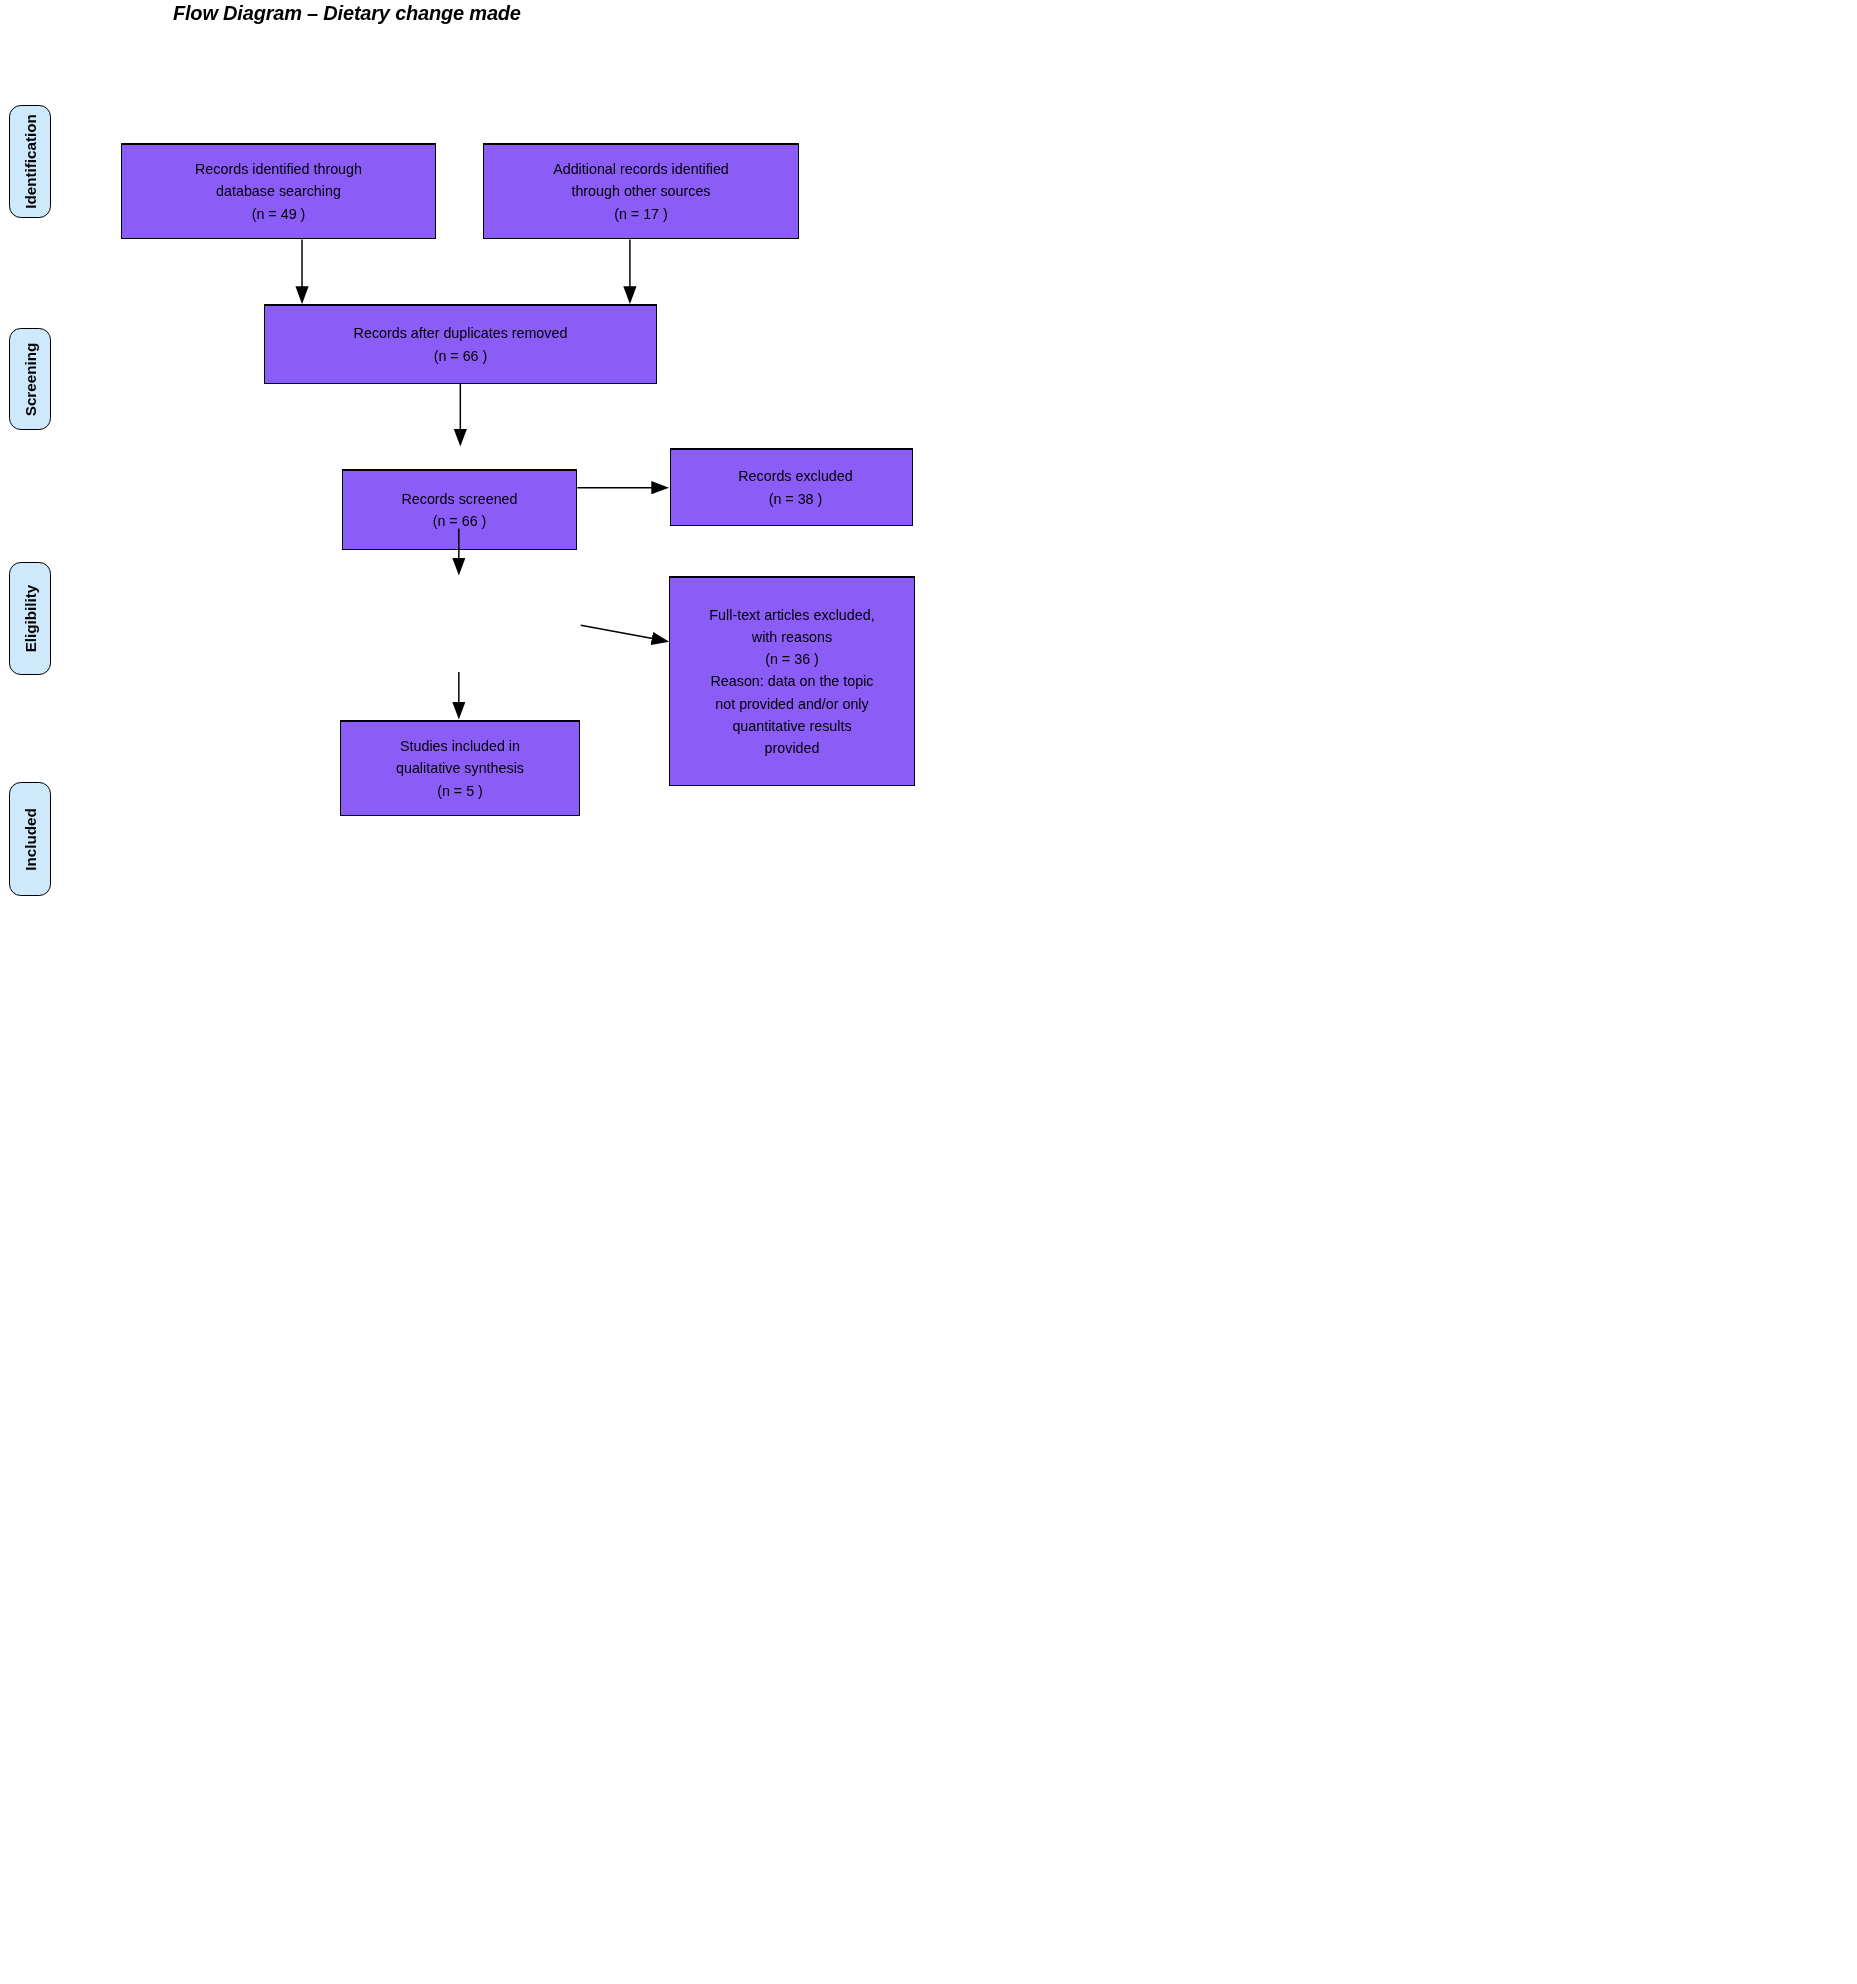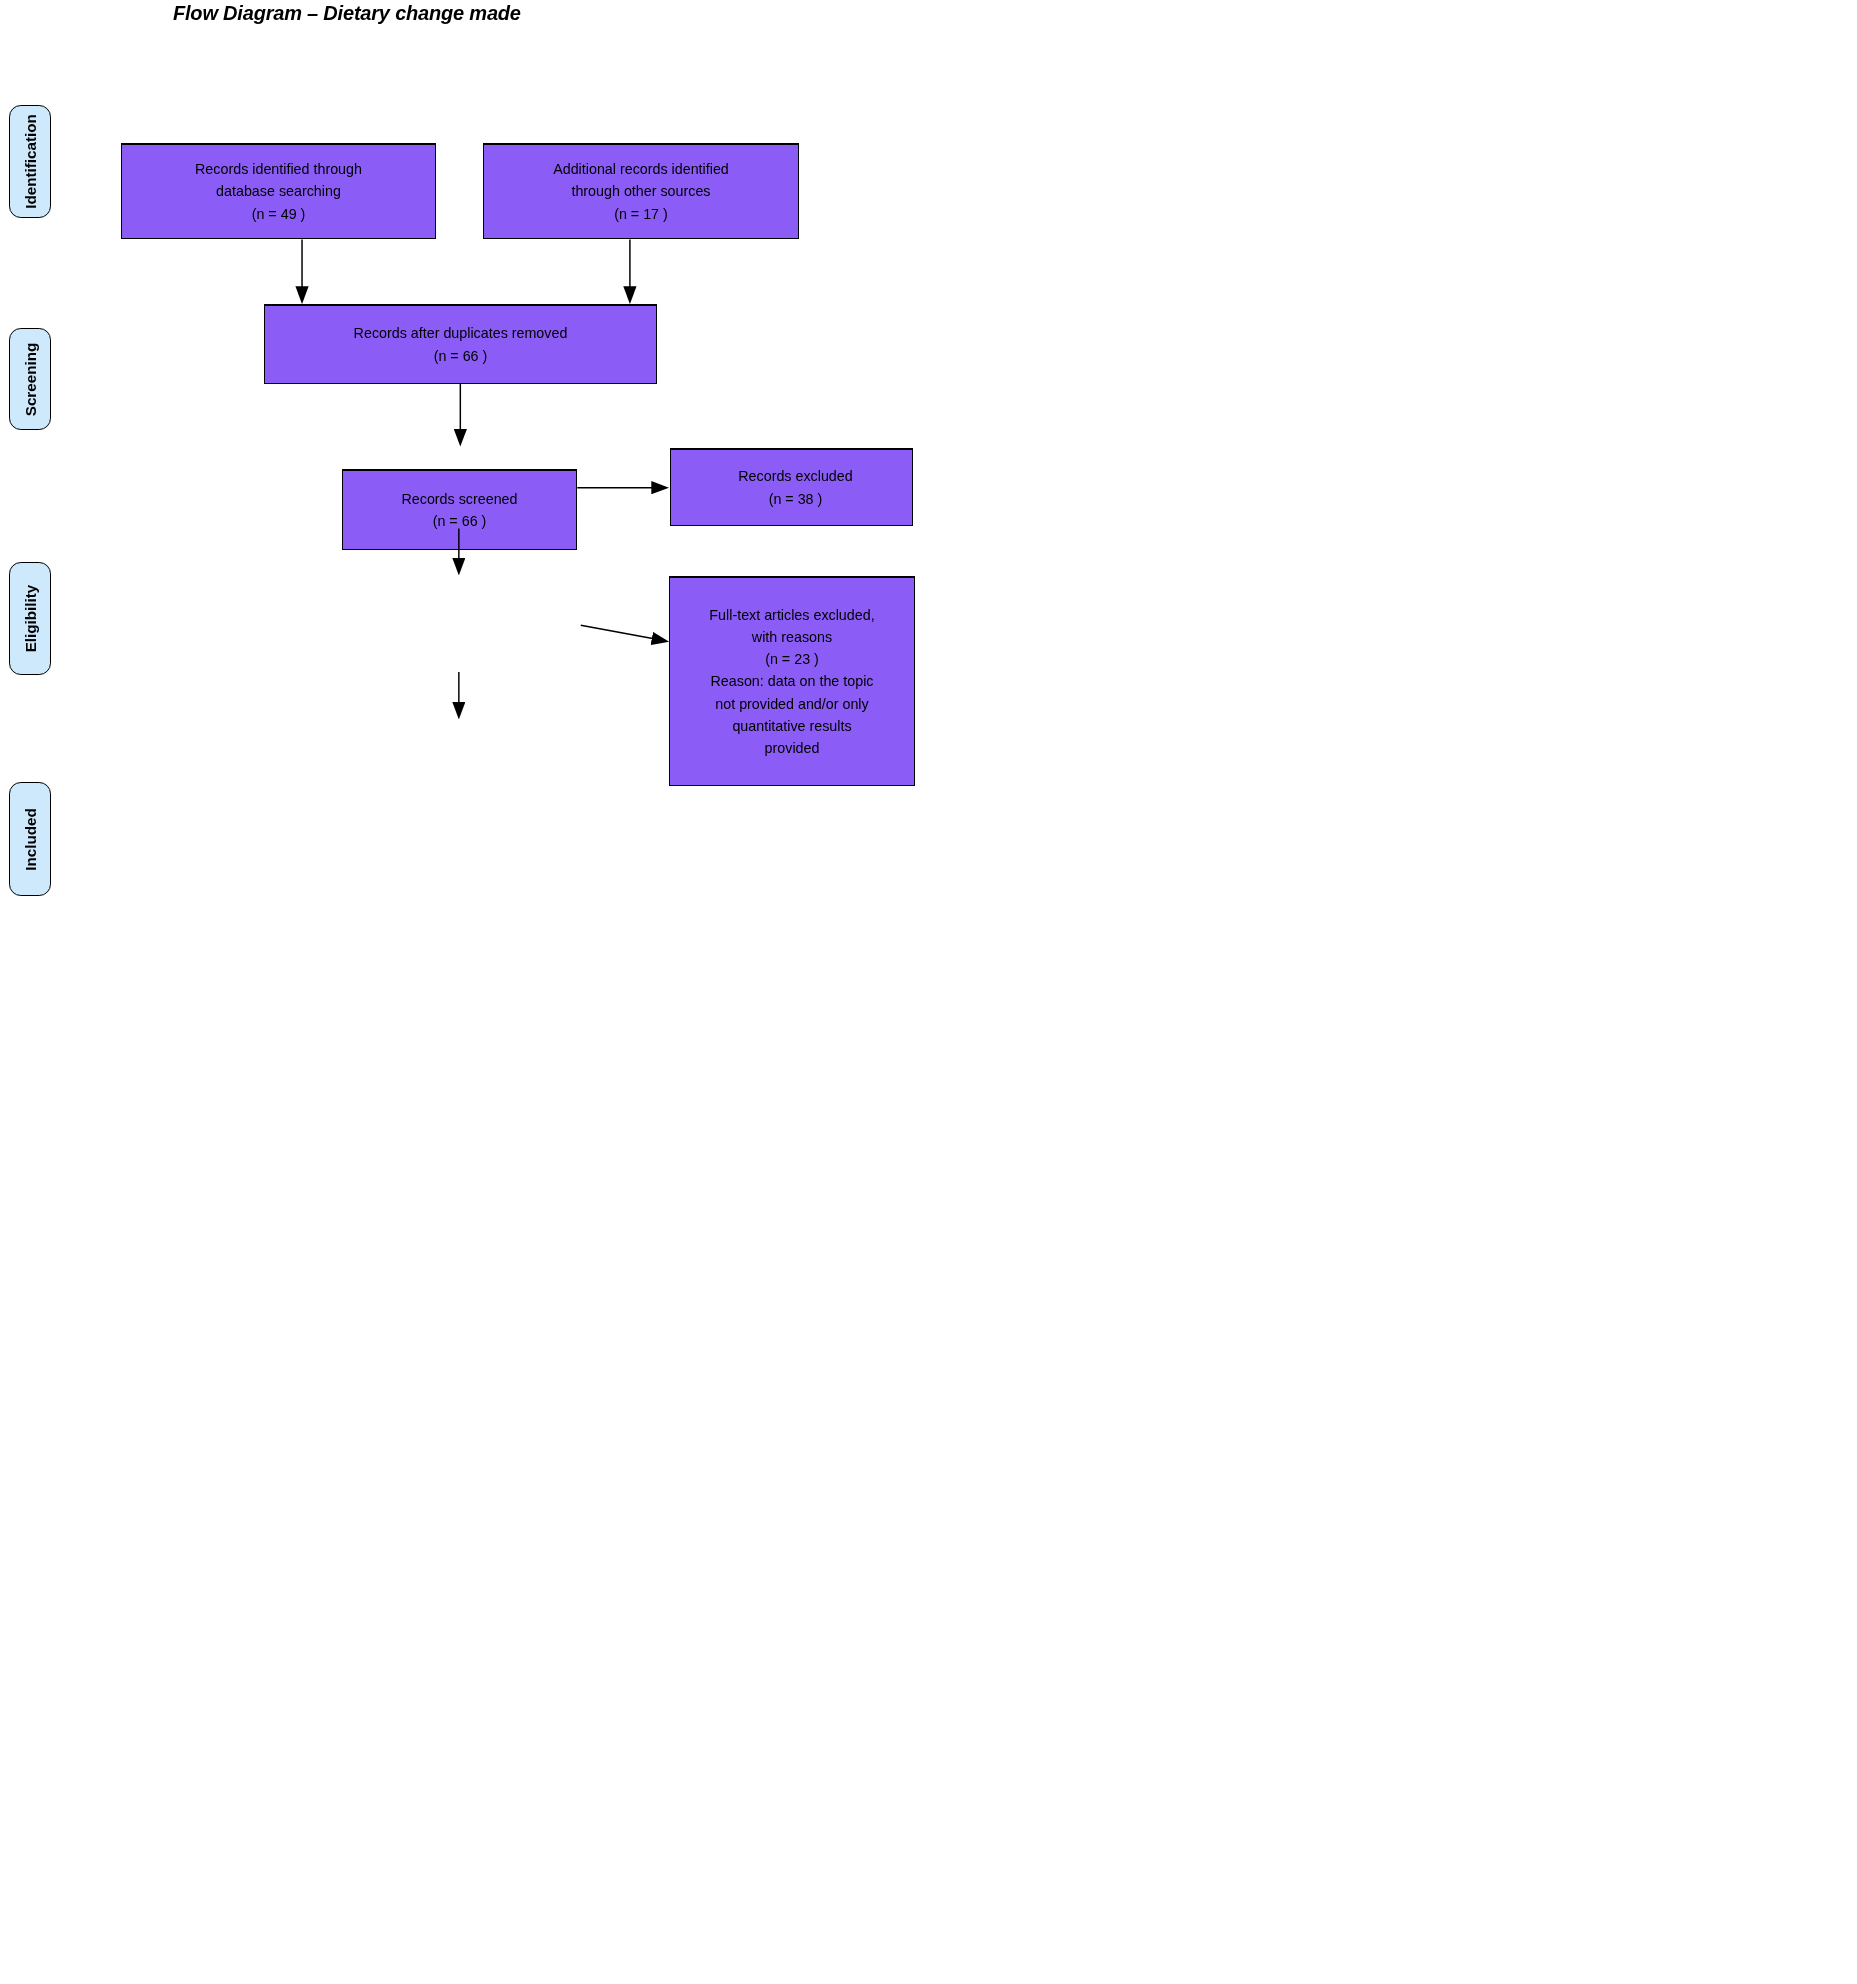--- a/index.html
+++ b/index.html
@@ -103,25 +103,30 @@
     <span>Records screened
 (n = 66  )</span>
   </div>
   <div class="fbox" style="left:670px; top:448px;  width:243px; height:78px;padding-left:8px;">
     <span>Records excluded
 (n = 38 )</span>
   </div>
   <div class="fbox" style="left:669px; top:576px; width:246px; height:210px;">
     <span>Full-text articles excluded,
 with reasons
-(n = 23 )
+(n = 36 )
 Reason: data on the topic
 not provided and/or only
 quantitative results
 provided</span>
+  </div>
+  <div class="fbox" style="left:340px;  top:720px; width:240px; height:96px;">
+    <span>Studies included in
+qualitative synthesis
+(n = 5 )</span>
   </div>
 
   <svg class="arrows" viewBox="0 0 1889 2018" xmlns="http://www.w3.org/2000/svg">
     <defs>
       <marker id="ah" viewBox="0 0 12 9" refX="0.5" refY="4.5" markerWidth="12" markerHeight="9" orient="auto">
         <path d="M0,0 L12,4.5 L0,9 Z" fill="#000"></path>
       </marker>
     </defs>
     <line x1="614" y1="487" x2="614" y2="584" stroke="#000" stroke-width="3" marker-end="url(#ah)"></line>
     <line x1="1281" y1="487" x2="1281" y2="584" stroke="#000" stroke-width="3" marker-end="url(#ah)"></line>

